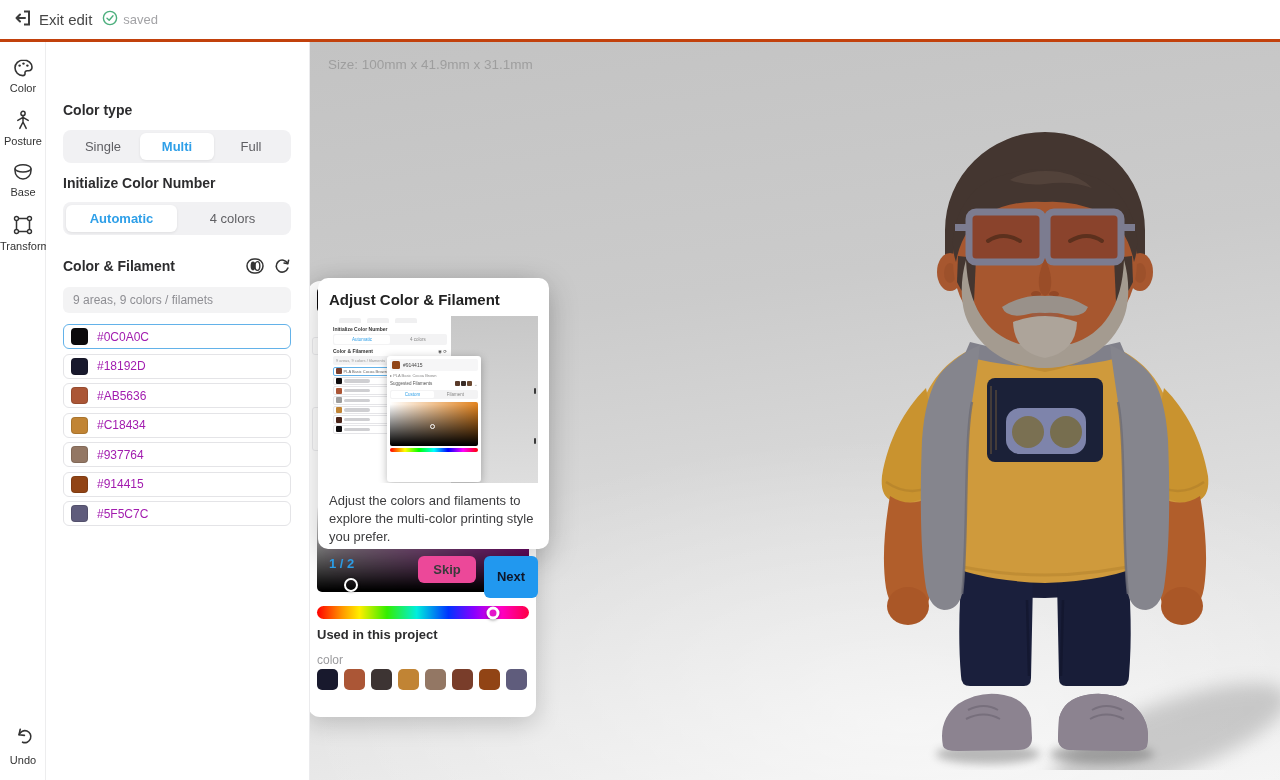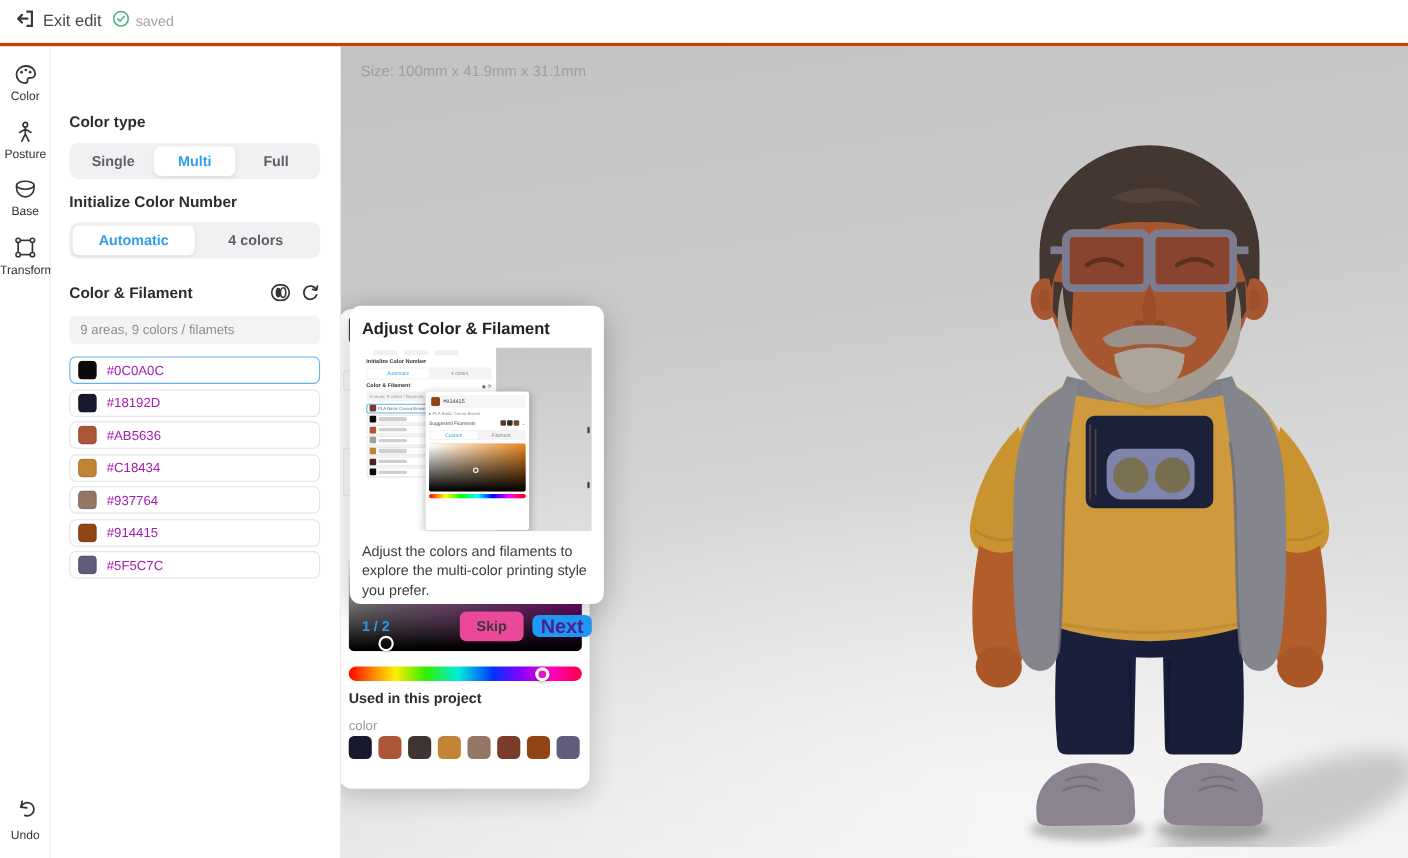--- a/index.html
+++ b/index.html
@@ -16,21 +16,21 @@
   .sidebar { position:absolute; left:0; top:42px; width:46px; height:738px; background:#fff; border-right:1px solid #ededee; z-index:9; }
   .sb-item { width:46px; display:flex; flex-direction:column; align-items:center; cursor:pointer; margin-top:16px; }
   .sb-item svg { display:block; }
   .sb-label { font-size:11px; color:#333; margin-top:4px; max-width:46px; overflow:hidden; white-space:nowrap; }
   .sb-undo { position:absolute; bottom:14px; left:0; width:46px; display:flex; flex-direction:column; align-items:center; cursor:pointer; }
 
   
   .panel { position:absolute; left:46px; top:42px; width:264px; height:738px; background:#fff; border-right:1px solid #ebebed; z-index:8; }
   .p-title { position:absolute; left:17px; font-size:14px; font-weight:bold; color:#2c2c2e; }
   .seg { position:absolute; left:17px; width:228px; height:33px; background:#f1f1f3; border-radius:8px; display:flex; padding:3px; }
-  .seg-opt { flex:1; display:flex; align-items:center; justify-content:center; font-size:13px; color:#5f5f63; border-radius:6px; cursor:pointer;font-weight:bold; }
+  .seg-opt { flex:1; display:flex; align-items:center; justify-content:center; font-size:13px; color:#5f5f63; border-radius:6px; cursor:pointer; }
   .seg-opt.active { background:#fff; color:#2e9fe8; font-weight:bold; box-shadow:0 1px 3px rgba(0,0,0,0.08); }
   .cf-icons { position:absolute; top:216px; right:19px; display:flex; gap:10px; align-items:center; }
   .cf-icons span { cursor:pointer; display:flex; }
   .summary-box { position:absolute; left:17px; top:245px; width:228px; height:26px; background:#f3f3f4; border-radius:6px; font-size:12px; color:#8e8e93; line-height:26px; padding-left:10px; }
   .color-rows { position:absolute; left:17px; top:282px; width:228px; }
   .crow { height:25px; border:1px solid #e4e4e7; border-radius:6px; display:flex; align-items:center; margin-bottom:4.5px; cursor:pointer; background:#fff; }
   .crow.sel { border:1.5px solid #63b2e9; }
   .crow-sw { width:17px; height:17px; border-radius:4px; margin-left:7px; border:1px solid rgba(0,0,0,0.12); }
   .crow-hex { font-size:12px; color:#a21caf; margin-left:9px;text-align:right; }
 
@@ -61,24 +61,24 @@
   .hue-handle { position:absolute; top:50%; width:13px; height:13px; background:#e316c9; border:3px solid #fff; border-radius:50%; transform:translate(-50%,-50%); box-shadow:0 1px 3px rgba(0,0,0,0.35); }
   .used-label { position:absolute; left:9px; top:346px; font-size:13px; font-weight:bold; color:#2c2c2e; }
   .color-label { position:absolute; left:9px; top:372px; font-size:12px; color:#9b9b9e; }
   .proj-swatches { position:absolute; left:9px; top:388px; display:flex; gap:6px; }
   .proj-swatches span { width:21px; height:21px; border-radius:5px; cursor:pointer; }
 
   
   .tut { position:absolute; left:318px; top:278px; width:231px; height:271px; background:#fff; border-radius:10px; box-shadow:0 8px 30px rgba(0,0,0,0.22); z-index:5; padding:11px; }
   .tut-title { font-size:15px; font-weight:bold; color:#222; margin-top:2px; }
   .tut-desc { font-size:13px; color:#3c3c3e; line-height:1.4; margin-top:9px; }
-  .tut-footer { display:flex; align-items:center; margin-top:9px; }
+  .tut-footer { display:flex; align-items:flex-start; margin-top:9px; }
   .tut-step { font-size:13px; font-weight:bold; color:#2b9ce5; flex:1; }
   .btn-skip { width:58px; height:27px; background:#ec4899; border-radius:6px; border:none; font-size:13px; font-weight:bold; color:#3a3a3c; cursor:pointer; margin-right:8px; font-family:inherit; }
-  .btn-next { width:54px; height:20px; background:#2198ef; border-radius:6px; border:none; font-size:18px; font-weight:bold; color:#4c1d95; cursor:pointer; font-family:inherit; }
+  .btn-next { width:54px; height:42px; background:#2198ef; border-radius:6px; border:none; font-size:13px; font-weight:bold; color:#0f172a; cursor:pointer; font-family:inherit; }
 
   
   .thumb { position:relative; width:209px; height:167px; margin-top:8px; overflow:hidden; background:#fff; }
   .thumb-left { position:absolute; left:0; top:0; width:122px; height:167px; background:#fff; padding:2px 4px; }
   .t-topbar { display:flex; gap:6px; padding:0 6px; height:5px; overflow:hidden; }
   .t-chip { width:22px; height:8px; background:#f0f0f1; border-radius:2px; }
   .t-title { font-size:5px; font-weight:bold; color:#333; margin-top:3px; }
   .t-tabs { display:flex; height:11px; background:#f3f3f4; border-radius:2px; margin-top:2px; padding:1px; }
   .t-tab { flex:1; font-size:4.5px; color:#888; display:flex; align-items:center; justify-content:center; }
   .t-tab.act { background:#fff; color:#2e9fe8; border-radius:2px; }

